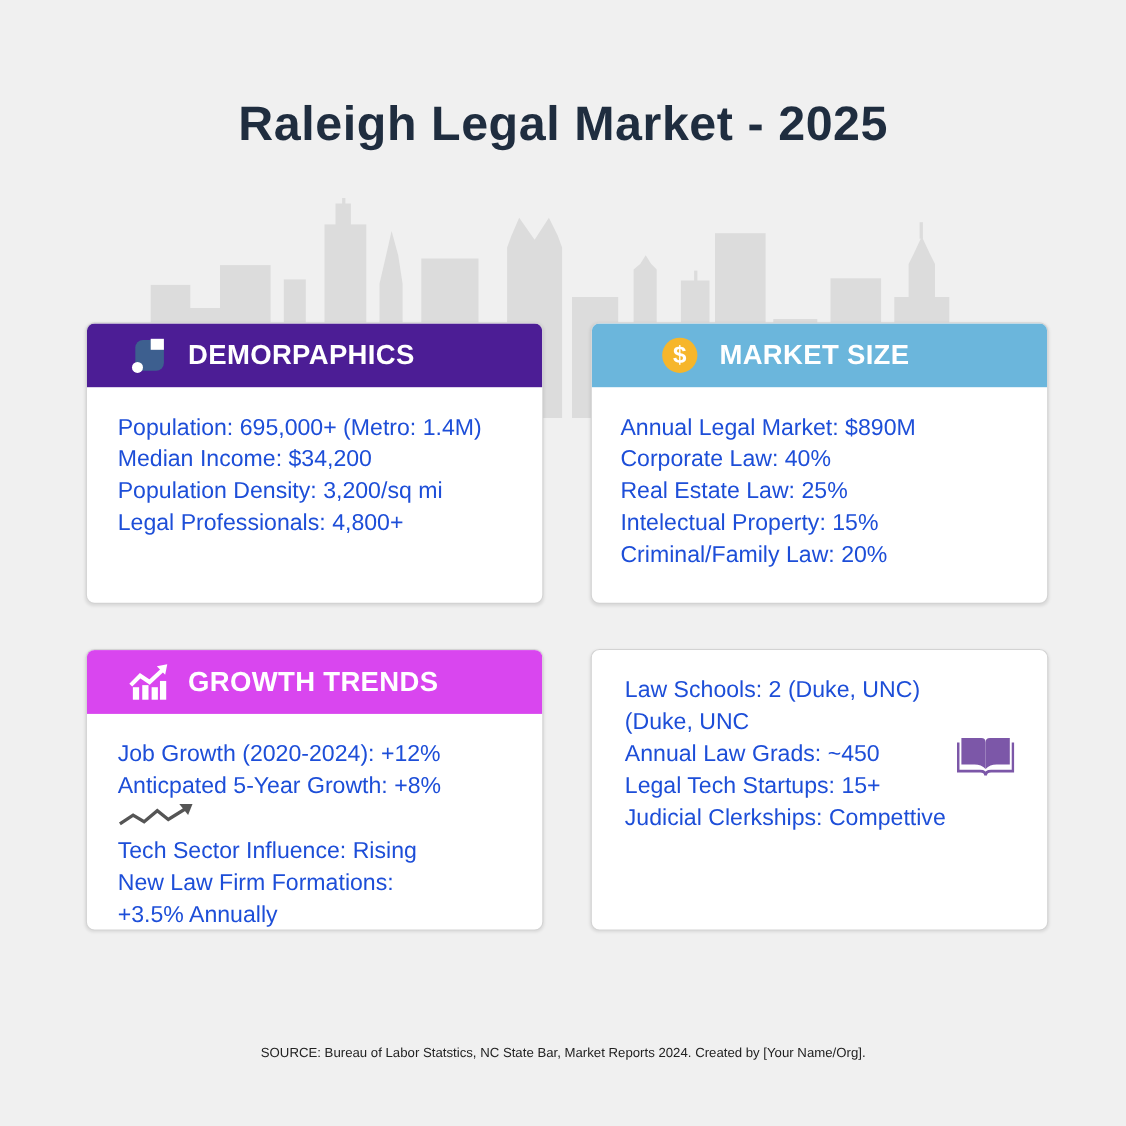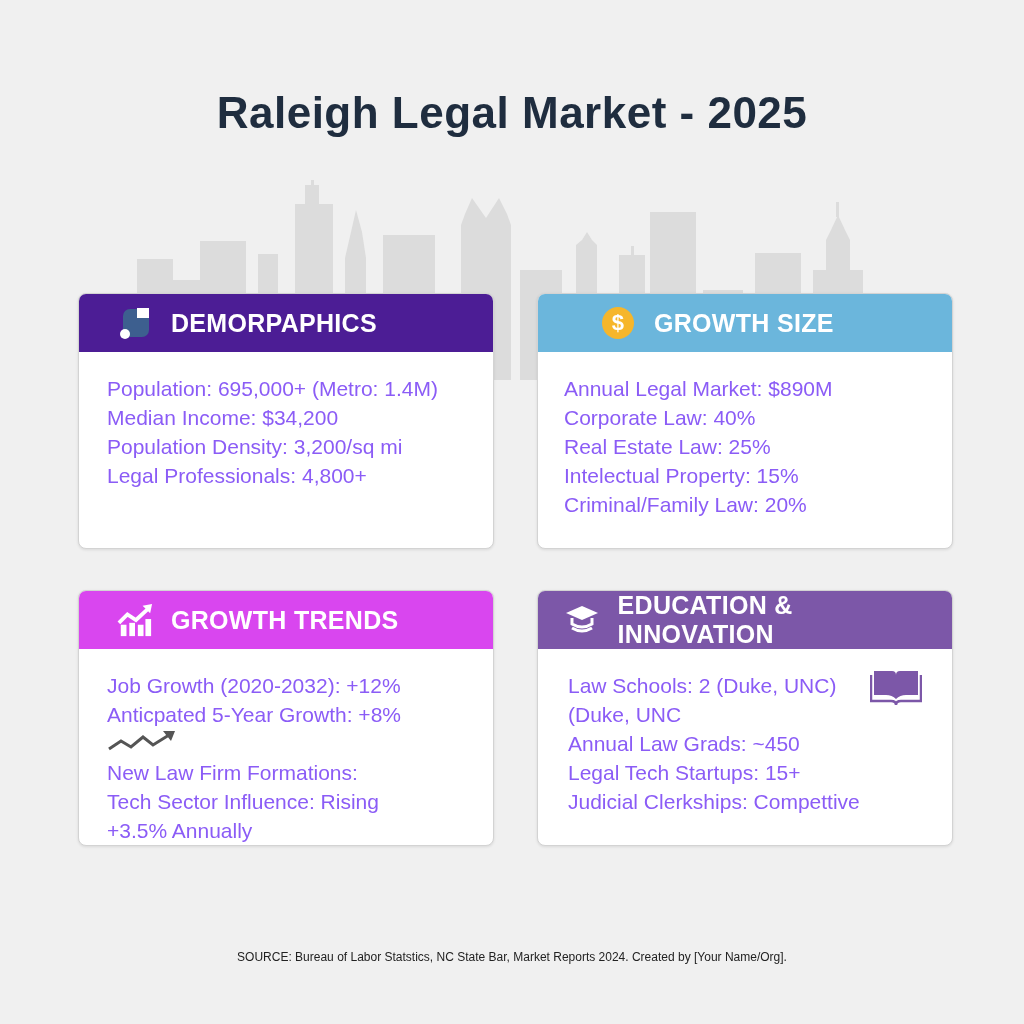--- a/index.html
+++ b/index.html
@@ -22,21 +22,21 @@
       border: 1px solid #d3d3d3; box-shadow: 0 1px 3px rgba(0,0,0,0.10);
       overflow: hidden;
     }
     .card-header {
       height: 58px; display: flex; align-items: center;
       color: #fff; font-weight: bold; font-size: 25px;
       font-family: "Liberation Sans Narrow", "Liberation Sans", sans-serif;
       letter-spacing: 0.3px;
     }
     .card-header .icon { width: 36px; height: 36px; display: flex; align-items: center; justify-content: center; margin-right: 18px; }
-    .card-body { padding: 22px 28px 0 28px; color: #8b5cf6; font-size: 21px; line-height: 29px; }
+    .card-body { padding: 22px 28px 0 28px; color: #1d4ed8; font-size: 21px; line-height: 29px; }
     .card-body .line { white-space: nowrap; }
     #card-demo { left: 78px; top: 293px; width: 414px; height: 254px; }
     #card-demo .card-header { background: #4c1d95; padding-left: 38px; }
     #card-market { left: 537px; top: 293px; width: 414px; height: 254px; }
     #card-market .card-header { background: #6bb6dc; padding-left: 62px; }
     #card-market .card-body { padding-left: 26px; }
     #card-growth { left: 78px; top: 590px; width: 414px; height: 254px; }
     #card-growth .card-header { background: #d946ef; padding-left: 38px; }
     #card-edu { left: 537px; top: 590px; width: 414px; height: 254px; }
     #card-edu .card-header { background: #7c57a8; padding-left: 26px; }
@@ -101,21 +101,21 @@
     <div class="line">Population Density: 3,200/sq mi</div>
     <div class="line">Legal Professionals: 4,800+</div>
   </div>
 </div>
 
 <div class="card" id="card-market">
   <div class="card-header">
     <span class="icon">
       <span class="coin">$</span>
     </span>
-    <span>GROWTH SIZE</span>
+    <span>MARKET SIZE</span>
   </div>
   <div class="card-body">
     <div class="line">Annual Legal Market: $890M</div>
     <div class="line">Corporate Law: 40%</div>
     <div class="line">Real Estate Law: 25%</div>
     <div class="line">Intelectual Property: 15%</div>
     <div class="line">Criminal/Family Law: 20%</div>
   </div>
 </div>
 
@@ -129,45 +129,35 @@
           <rect x="22" y="22" width="6" height="12"></rect>
           <rect x="30" y="16" width="6" height="18"></rect>
         </g>
         <polyline points="2,20 11,11 20,17 33,5" fill="none" stroke="#ffffff" stroke-width="4"></polyline>
         <polygon points="27,2 37,0 35,10" fill="#ffffff"></polygon>
       </svg>
     </span>
     <span>GROWTH TRENDS</span>
   </div>
   <div class="card-body">
-    <div class="line">Job Growth (2020-2032): +12%</div>
+    <div class="line">Job Growth (2020-2024): +12%</div>
     <div class="line">Anticpated 5-Year Growth: +8%</div>
     <div>
       <svg class="trend-icon" width="70" height="24" viewBox="0 0 70 24">
         <polyline points="2,20 14,12 24,18 36,8 46,16 62,6" fill="none" stroke="#555" stroke-width="3"></polyline>
         <polygon points="56,2 68,2 64,12" fill="#555"></polygon>
       </svg>
     </div>
+    <div class="line">Tech Sector Influence: Rising</div>
     <div class="line">New Law Firm Formations:</div>
-    <div class="line">Tech Sector Influence: Rising</div>
     <div class="line">+3.5% Annually</div>
   </div>
 </div>
 
 <div class="card" id="card-edu">
-  <div class="card-header">
-    <span class="icon">
-      <svg width="34" height="32" viewBox="0 0 34 32">
-        <polygon points="17,2 33,9 17,16 1,9" fill="#ffffff"></polygon>
-        <path d="M7 14 v6 q10 6 20 0 v-6" fill="none" stroke="#ffffff" stroke-width="3"></path>
-        <path d="M7 24 q10 6 20 0" fill="none" stroke="#ffffff" stroke-width="3"></path>
-      </svg>
-    </span>
-    <span>EDUCATION &amp; INNOVATION</span>
-  </div>
   <div class="card-body">
     <div class="line">Law Schools: 2 (Duke, UNC)</div>
     <div class="line">(Duke, UNC</div>
     <div class="line">Annual Law Grads: ~450</div>
     <div class="line">Legal Tech Startups: 15+</div>
     <div class="line">Judicial Clerkships: Compettive</div>
   </div>
   <svg class="book-icon" width="52" height="40" viewBox="0 0 52 40">
     <path d="M4 4 h18 q4 0 4 4 v24 q-4 -4 -10 -4 h-12z" fill="#7c57a8"></path>
     <path d="M48 4 h-18 q-4 0 -4 4 v24 q4 -4 10 -4 h12z" fill="#7c57a8"></path>

